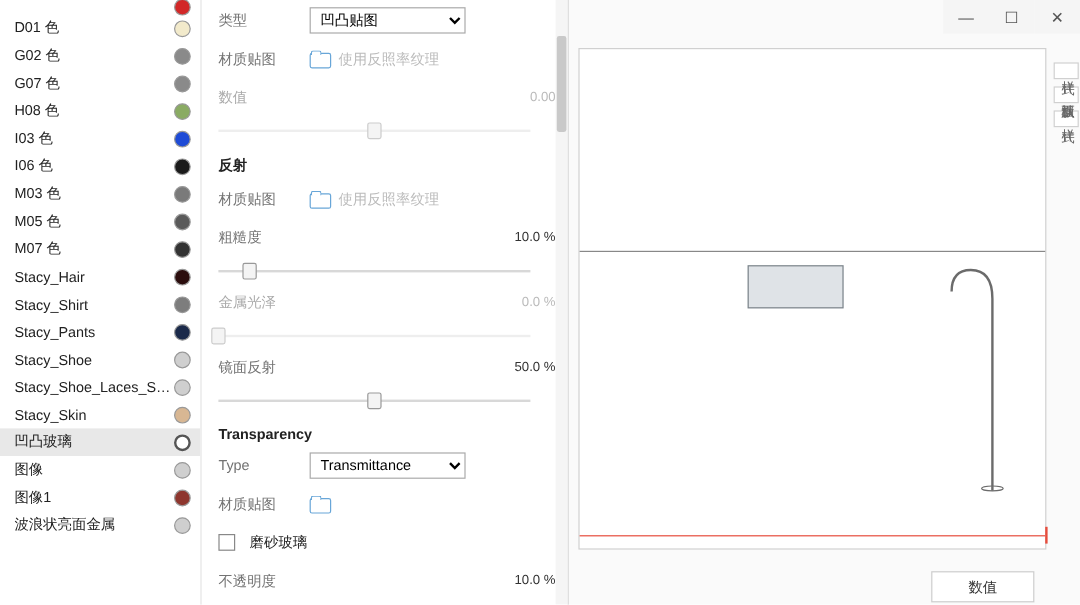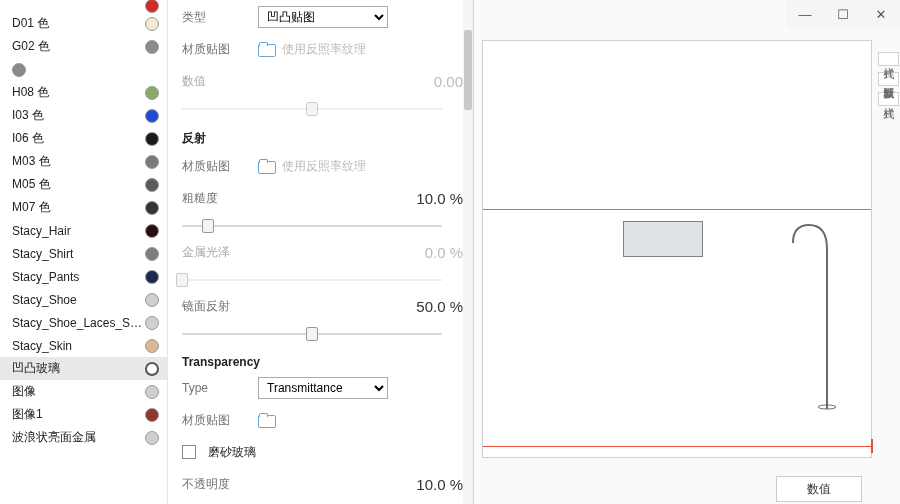--- a/index.html
+++ b/index.html
@@ -12,21 +12,21 @@
   .mat-label { flex:1; white-space:nowrap; overflow:hidden; text-overflow:ellipsis; }
   .mat-swatch { width:14px; height:14px; border-radius:50%; border:1px solid #999; flex:0 0 auto; }
   .mat-swatch.ring { background:#fff; border:2px solid #555; }
   
   .props { width: 306px; height:100%; overflow:hidden; padding: 4px 10px 4px 14px; position:relative; border-right:1px solid #d0d0d0;}
   .props-scroll { position:absolute; right:0; top:0; bottom:0; width:10px; background:#f5f5f5; }
   .props-scroll .thumb { position:absolute; left:1px; right:1px; top:30px; height:80px; background:#c9c9c9; border-radius:2px; }
   .row { display:flex; align-items:center; height:26px; margin-bottom:6px; gap:6px; }
   .row-label { width:70px; color:#737373; }
   .row-label.muted { color:#aaa; }
-  .value-right { margin-left:auto; font-size:15px; color:#333; }
+  .value-right { margin-left:auto; font-size:11px; color:#333; }
   .value-right.muted { color:#bbb; }
   select.combo { width:130px; height:22px; border:1px solid #aaa; background:#fff; font-size:12px; padding:1px 4px; }
   .folder-icon { width:18px; height:15px; display:inline-block; position:relative; }
   .folder-icon::before { content:""; position:absolute; left:0; top:2px; width:16px; height:11px; border:1.5px solid #68a6d8; border-radius:2px; background:#fff; }
   .folder-icon::after { content:""; position:absolute; left:1px; top:0; width:7px; height:3px; border:1.5px solid #68a6d8; border-bottom:none; border-radius:2px 2px 0 0; background:#fff;}
   .link-muted { color:#bbb; }
   .section-head { font-weight:700; color:#222; margin-top:12px; margin-bottom:6px; }
   .slider { position:relative; height:18px; width:260px; margin-bottom:4px; }
   .slider .track { position:absolute; top:8px; left:0; right:0; height:2px; background:#d8d8d8; }
   .slider .thumb { position:absolute; top:2px; width:12px; height:14px; background:#f4f4f4; border:1px solid #999; border-radius:2px; transform:translateX(-50%); }
@@ -64,20 +64,21 @@
     <div id="mat-rows">
         <div class="mat-item">
           <span class="mat-label">D01 色</span>
           <span class="mat-swatch" style="background: rgb(242, 234, 203);"></span>
         </div>
         <div class="mat-item">
           <span class="mat-label">G02 色</span>
           <span class="mat-swatch" style="background: rgb(138, 138, 138);"></span>
         </div>
         <div class="mat-item">
+          <span class="mat-label">G07 色</span>
           <span class="mat-swatch" style="background: rgb(138, 138, 138);"></span>
         </div>
         <div class="mat-item">
           <span class="mat-label">H08 色</span>
           <span class="mat-swatch" style="background: rgb(138, 171, 99);"></span>
         </div>
         <div class="mat-item">
           <span class="mat-label">I03 色</span>
           <span class="mat-swatch" style="background: rgb(30, 75, 214);"></span>
         </div>

